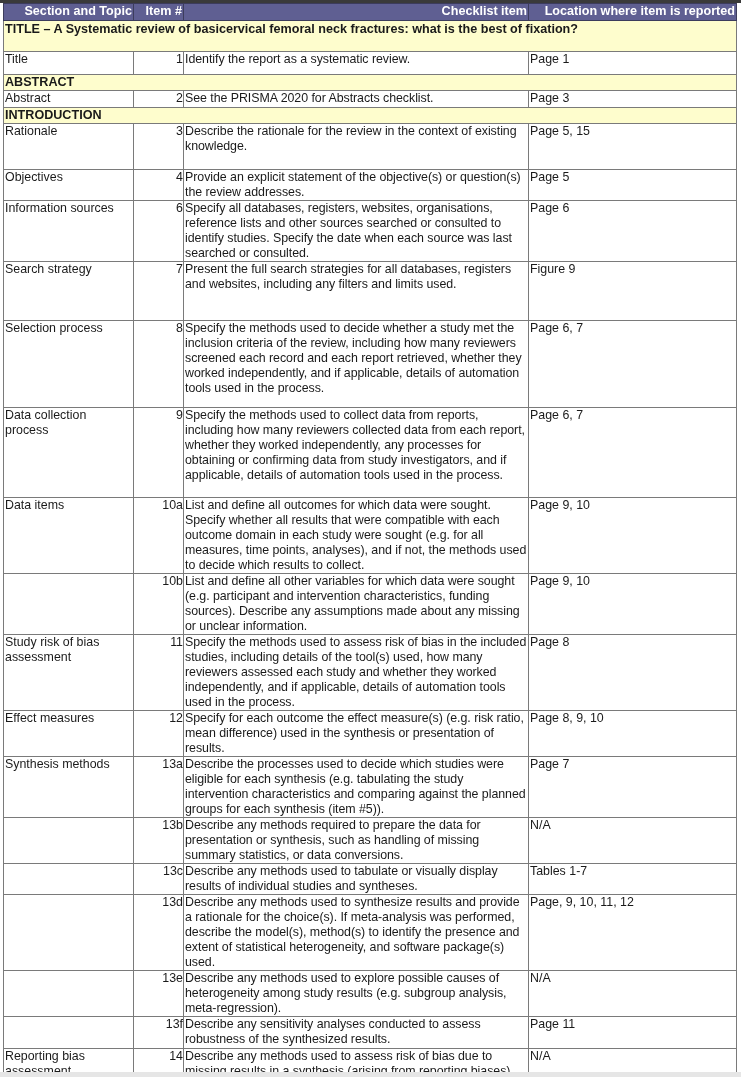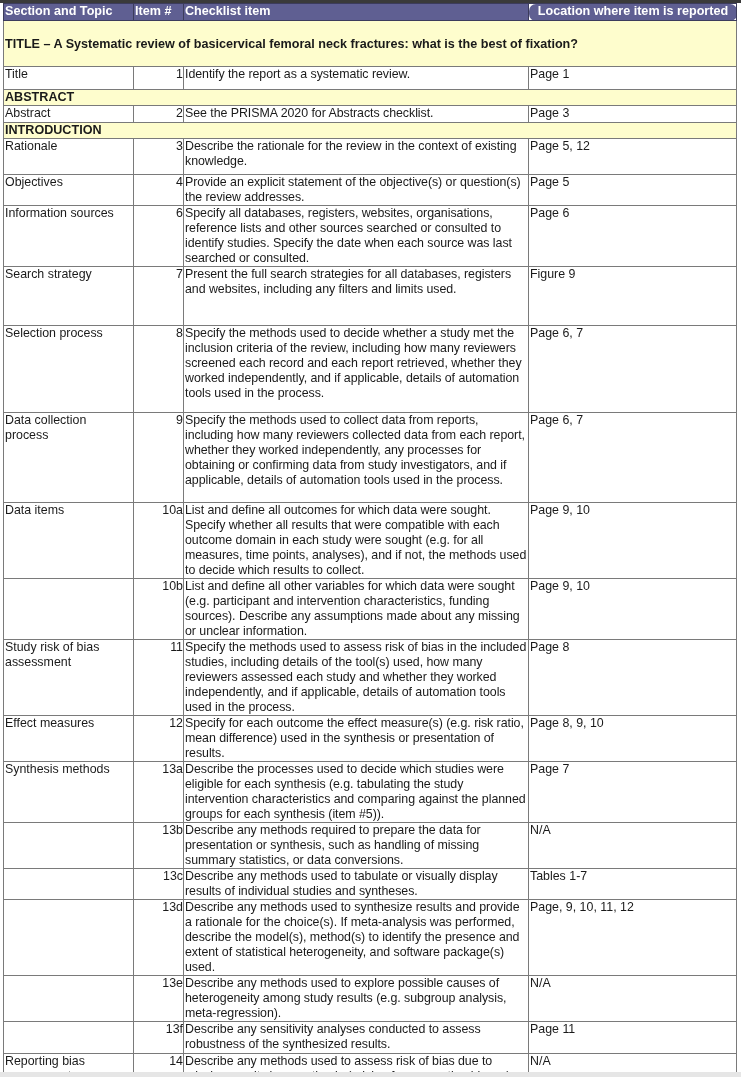--- a/index.html
+++ b/index.html
@@ -53,29 +53,30 @@
     col.c-loc { width: 208px; }
 
     tr.head-row th {
       background: #5f5f92;
       color: #ffffff;
       font-weight: bold;
       font-size: 12.6px;
       height: 16px;
       border-color: #3c3c5c;
       border-bottom: 1.5px solid #3c3c5c;
-    }
-    tr.head-row th.loc { text-align: center; padding-left: 2px; border-radius: 7px; }
+      text-align: right;
+    }
+    tr.head-row th.loc { text-align: right; padding-left: 2px; }
 
     tr.title-row td {
       background: #fefdcd;
       font-weight: bold;
       font-size: 12.6px;
       height: 29px;
-      padding-top: 16px;
+      padding-top: 1px;
     }
     tr.section-row td {
       background: #fefdcd;
       font-weight: bold;
       font-size: 12.6px;
       height: 15px;
       line-height: 15px;
     }
     td.item {
       text-align: right !important;
@@ -134,25 +135,25 @@
       <tr style="height:17px">
         <td>Abstract</td>
         <td class="item">2</td>
         <td class="desc">See the PRISMA 2020 for Abstracts checklist.</td>
         <td class="loc">Page 3</td>
       </tr>
 
       <tr class="section-row">
         <td colspan="4">INTRODUCTION</td>
       </tr>
-      <tr style="height:36px">
+      <tr style="height:46px">
         <td>Rationale</td>
         <td class="item">3</td>
         <td class="desc">Describe the rationale for the review in the context of existing knowledge.</td>
-        <td class="loc">Page 5, 12</td>
+        <td class="loc">Page 5, 15</td>
       </tr>
       <tr style="height:31px">
         <td>Objectives</td>
         <td class="item">4</td>
         <td class="desc">Provide an explicit statement of the objective(s) or question(s) the review addresses.</td>
         <td class="loc">Page 5</td>
       </tr>
 
       <tr style="height:60px">
         <td>Information sources</td>

